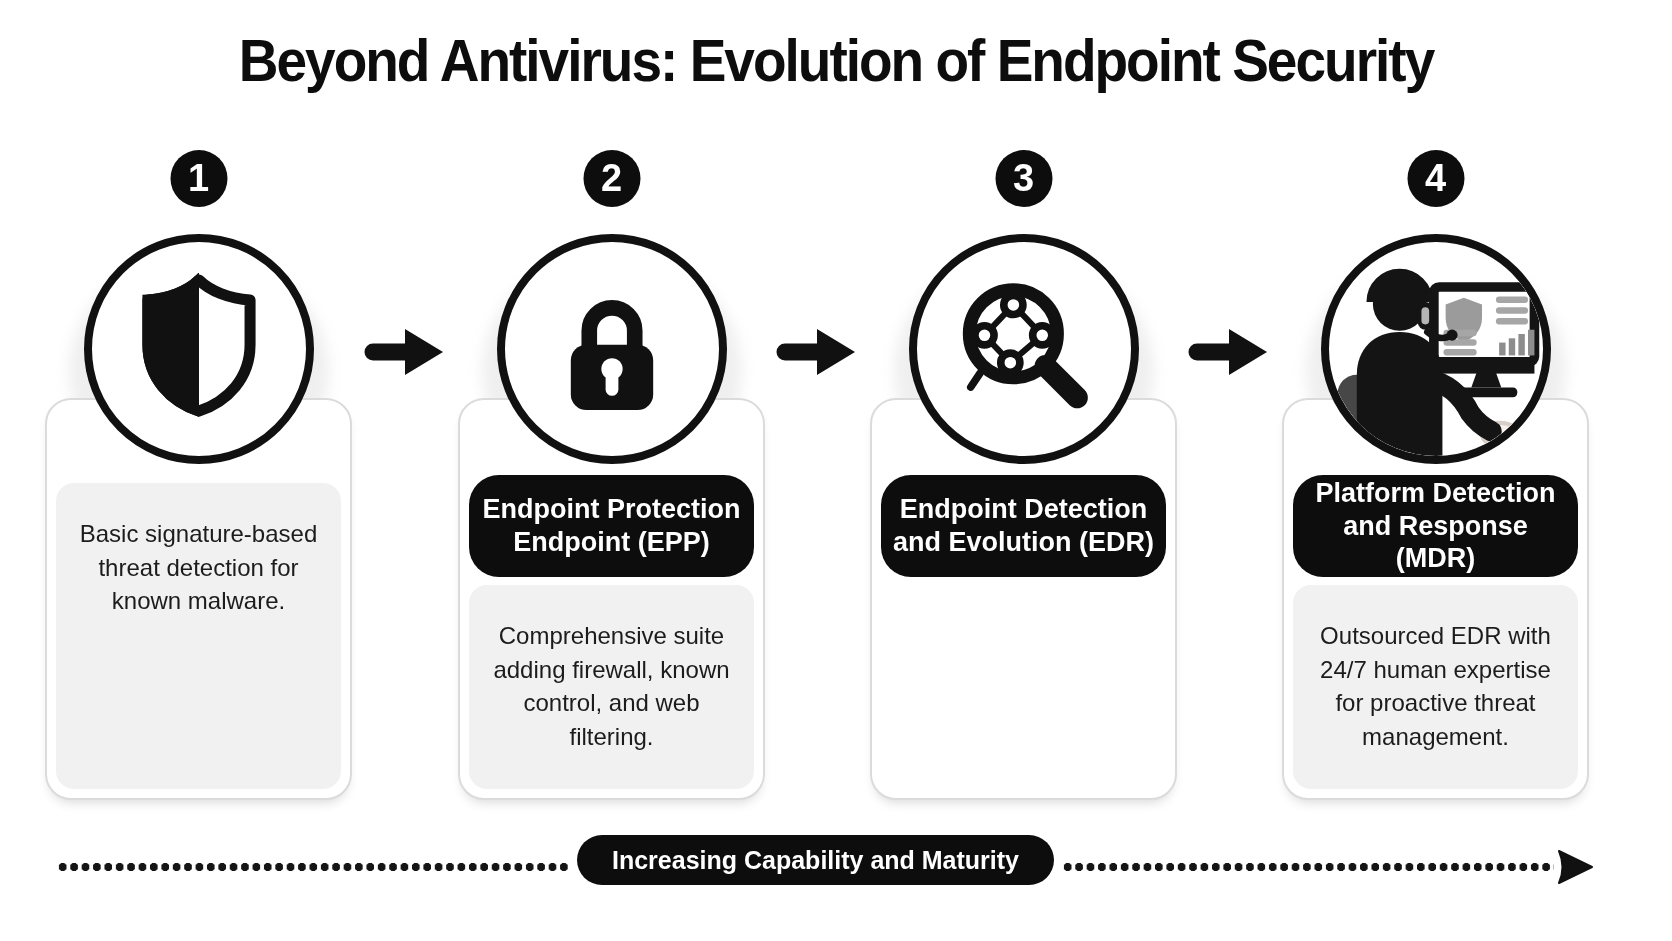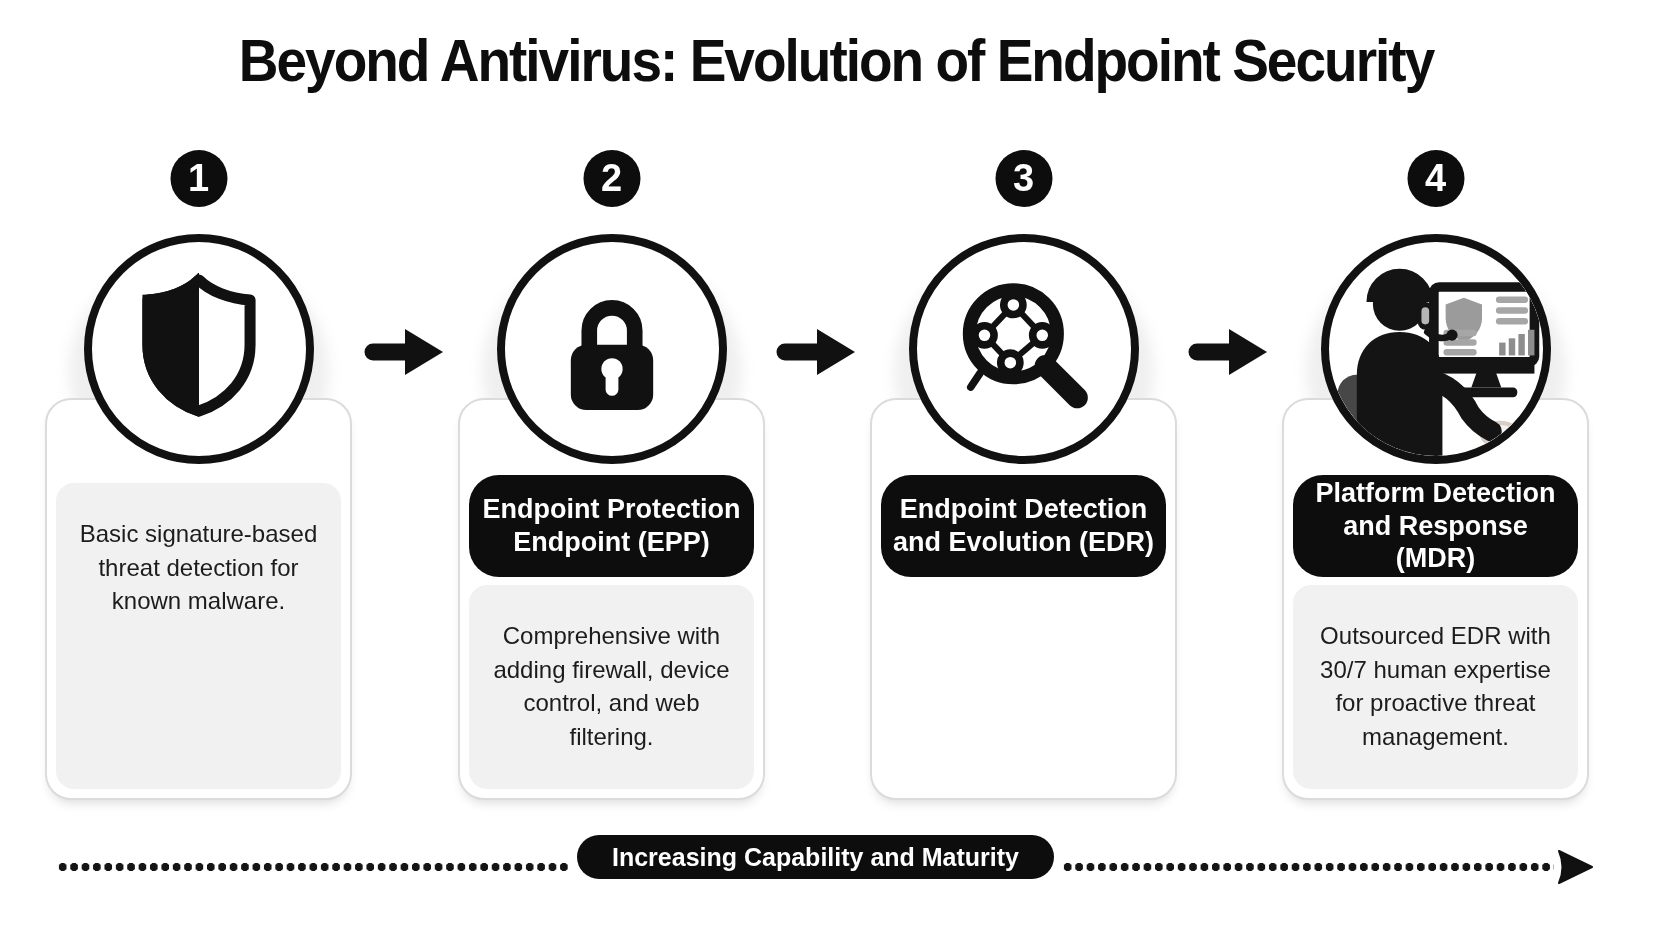--- a/index.html
+++ b/index.html
@@ -57,21 +57,21 @@
 
   
   .dots{
     position:absolute;height:8px;top:863px;
     background-image:radial-gradient(circle,#151515 0 4px,transparent 4.3px);
     background-size:11.4px 8px;background-repeat:repeat-x;background-position:0 50%;
   }
   .dots-left{left:57px;width:512px;}
   .dots-right{left:1062px;width:492px;}
   .timeline-pill{
-    position:absolute;left:577px;top:835px;width:477px;height:44px;
+    position:absolute;left:577px;top:835px;width:477px;height:50px;
     border-radius:29px;background:#0d0d0d;color:#fff;
     display:flex;align-items:center;justify-content:center;
     font-size:25px;font-weight:700;z-index:2;
   }
   .timeline-head{position:absolute;left:1556px;top:848px;width:38px;height:38px;}
 </style>
 </head>
 <body>
 
 <h1 class="page-title">Beyond Antivirus: Evolution of Endpoint Security</h1>
@@ -106,21 +106,21 @@
   <div class="icon-circle">
     <svg width="142" height="142" viewBox="0 0 100 100" aria-hidden="true">
       <path d="M34 52 V37 a16 16 0 0 1 32 0 V52" fill="none" stroke="#111" stroke-width="11"></path>
       <rect x="21" y="47" width="58" height="46" rx="11" fill="#111"></rect>
       <circle cx="50" cy="64" r="7.5" fill="#fff"></circle>
       <rect x="45.5" y="66" width="9" height="17" rx="4.5" fill="#fff"></rect>
     </svg>
   </div>
   <div class="card">
     <div class="title-pill">Endpoint Protection Endpoint (EPP)</div>
-    <div class="desc-panel">Comprehensive with adding firewall, device control, and web filtering.</div>
+    <div class="desc-panel">Comprehensive suite adding firewall, known control, and web filtering.</div>
   </div>
 </div>
 
 <svg class="flow-arrow a2" viewBox="0 0 84 58" aria-hidden="true">
   <line x1="10" y1="29" x2="46" y2="29" stroke="#111" stroke-width="17" stroke-linecap="round"></line>
   <polygon points="42,6 80,29 42,52" fill="#111"></polygon>
 </svg>
 
 <div class="stage s3">
   <div class="num-badge">3</div>
@@ -196,21 +196,21 @@
         <path d="M46 42 c3.5 3 7.5 3.5 10.5 2" fill="none" stroke="#141414" stroke-width="3.2" stroke-linecap="round"></path>
         <circle cx="57.5" cy="43.5" r="2.6" fill="#141414"></circle>
 
         <ellipse cx="80" cy="90" rx="8.5" ry="5.5" fill="#f8f0ec" stroke="#d8cec8" stroke-width="2"></ellipse>
         <path d="M46 64 C56 66 62 72 66 80 C68.5 83.5 72 86.5 76 88.5" fill="none" stroke="#141414" stroke-width="9.5" stroke-linecap="round"></path>
       </g>
     </svg>
   </div>
   <div class="card">
     <div class="title-pill">Platform Detection and Response (MDR)</div>
-    <div class="desc-panel">Outsourced EDR with 30/7 human expertise for proactive threat management.</div>
+    <div class="desc-panel">Outsourced EDR with 24/7 human expertise for proactive threat management.</div>
   </div>
 </div>
 
 <div class="dots dots-left"></div>
 <div class="timeline-pill">Increasing Capability and Maturity</div>
 <div class="dots dots-right"></div>
 <svg class="timeline-head" viewBox="0 0 38 38" aria-hidden="true">
   <path d="M3 3 L36 19 L3 35 Q10 19 3 3 Z" fill="#111" stroke="#111" stroke-width="2" stroke-linejoin="round"></path>
 </svg>
 

